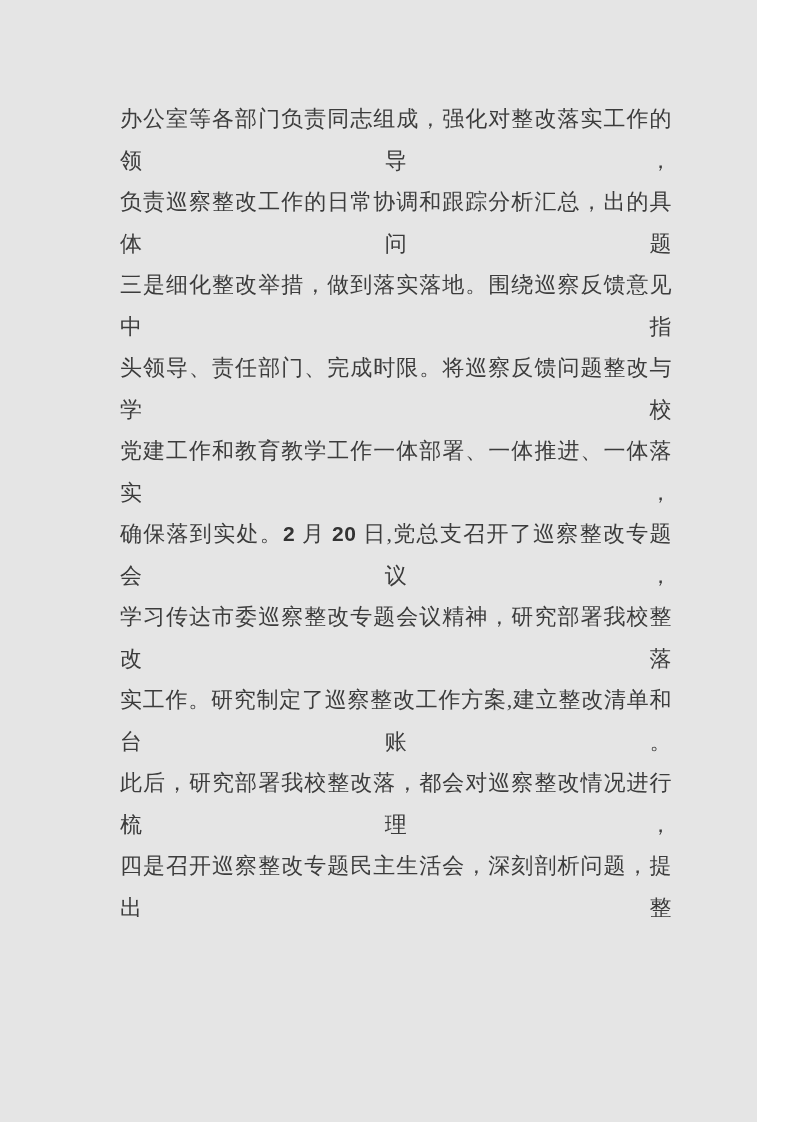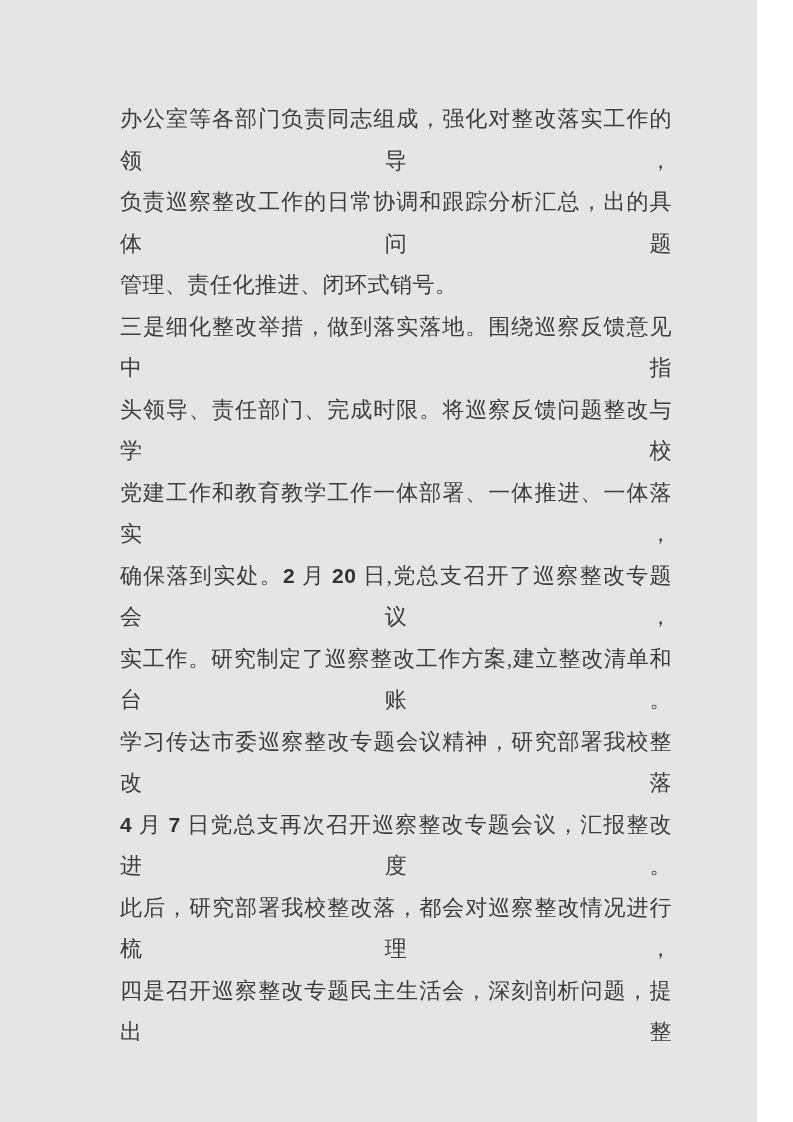--- a/index.html
+++ b/index.html
@@ -46,29 +46,27 @@
   }
 </style>
 </head>
 <body>
 
 <div class="page">
   <div class="doc-body">
       <div class="paragraph">
         <div class="line jl">办公室等各部门负责同志组成，强化对整改落实工作的领导，</div>
         <div class="line jl">负责巡察整改工作的日常协调和跟踪分析汇总，出的具体问题</div>
-        <div class="line">管理、责任化推进、闭环式销号。</div>
       </div>
       <div class="paragraph">
         <div class="line jl">三是细化整改举措，做到落实落地。围绕巡察反馈意见中指</div>
         <div class="line jl">头领导、责任部门、完成时限。将巡察反馈问题整改与学校</div>
         <div class="line jl">党建工作和教育教学工作一体部署、一体推进、一体落实，</div>
         <div class="line jl">确保落到实处。<b class="num">2</b> 月 <b class="num">20</b> 日,党总支召开了巡察整改专题会议，</div>
+        <div class="line jl">学习传达市委巡察整改专题会议精神，研究部署我校整改落</div>
         <div class="line jl">实工作。研究制定了巡察整改工作方案,建立整改清单和台账。</div>
-        <div class="line jl">学习传达市委巡察整改专题会议精神，研究部署我校整改落</div>
-        <div class="line jl"><b class="num">4</b> 月 <b class="num">7</b> 日党总支再次召开巡察整改专题会议，汇报整改进度。</div>
         <div class="line jl">此后，研究部署我校整改落，都会对巡察整改情况进行梳理，</div>
       </div>
       <div class="paragraph">
         <div class="line jl">四是召开巡察整改专题民主生活会，深刻剖析问题，提出整</div>
       </div>
     </div>
 </div>
 
 </body></html>

